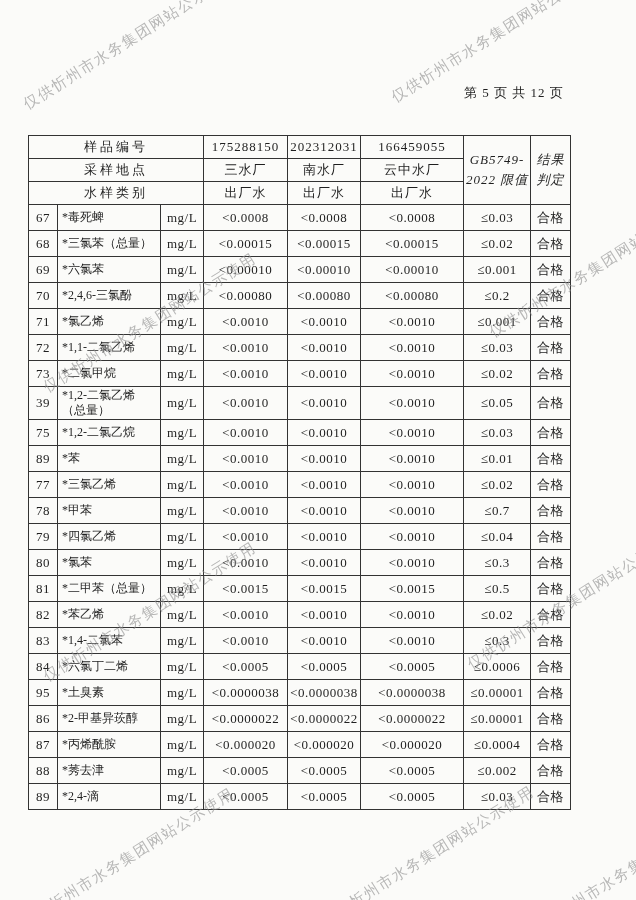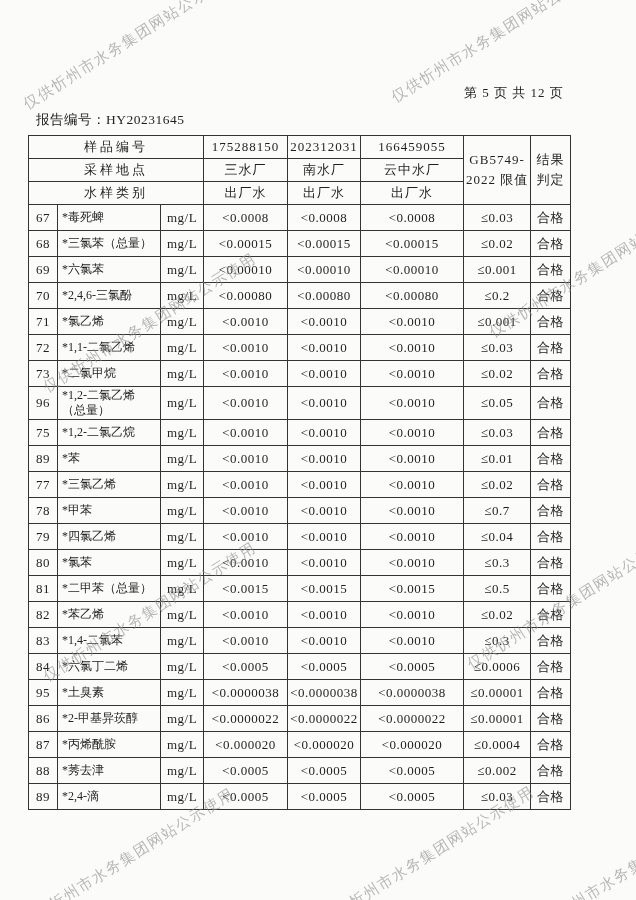--- a/index.html
+++ b/index.html
@@ -52,21 +52,21 @@
     font-weight: normal;
     font-size: 13px;
     text-align: center;
     vertical-align: middle;
     padding: 0;
     overflow: hidden;
   }
   table.report { border: 1.5px solid #2b2b2b; }
   thead th { height: 23px; letter-spacing: 1px; }
   thead .group-label { letter-spacing: 3px; }
-  thead .two-line { line-height: 1.55; letter-spacing: 1px; }
+  thead .two-line { line-height: 1.55; letter-spacing: 1px; font-style: italic; }
   tbody td { height: 26px; letter-spacing: 0.5px; }
   tbody td.name-cell {
     text-align: left;
     padding: 1px 2px 1px 4px;
     font-size: 12px;
     letter-spacing: 0;
     line-height: 1.25;
     word-break: break-all;
   }
   .watermark {
@@ -89,21 +89,20 @@
   <div class="watermark" style="left:130px; top:40px;">仅供忻州市水务集团网站公示使用</div>
   <div class="watermark" style="left:498px; top:33px;">仅供忻州市水务集团网站公示使用</div>
   <div class="watermark" style="left:150px; top:323px;">仅供忻州市水务集团网站公示使用</div>
   <div class="watermark" style="left:596px; top:268px;">仅供忻州市水务集团网站公示使用</div>
   <div class="watermark" style="left:150px; top:612px;">仅供忻州市水务集团网站公示使用</div>
   <div class="watermark" style="left:574px; top:600px;">仅供忻州市水务集团网站公示使用</div>
   <div class="watermark" style="left:128px; top:858px;">仅供忻州市水务集团网站公示使用</div>
   <div class="watermark" style="left:428px; top:856px;">仅供忻州市水务集团网站公示使用</div>
   <div class="watermark" style="left:636px; top:866px;">仅供忻州市水务集团网站公示使用</div>
 
-  <div class="report-no">报告编号：HY20231645</div>
   <div class="page-info">第 5 页 共 12 页</div>
 
   <table class="report">
     <colgroup>
       <col style="width:29px">
         <col style="width:103px">
         <col style="width:43px">
       <col style="width:84px">
         <col style="width:73px">
         <col style="width:103px">
@@ -203,21 +202,21 @@
           <td>73</td>
           <td class="name-cell">*二氯甲烷</td>
           <td>mg/L</td>
           <td>&lt;0.0010</td>
           <td>&lt;0.0010</td>
           <td>&lt;0.0010</td>
           <td>≤0.02</td>
           <td>合格</td>
         </tr>
         <tr>
-          <td>96</td>
+          <td>39</td>
           <td class="name-cell">*1,2-二氯乙烯（总量）</td>
           <td>mg/L</td>
           <td>&lt;0.0010</td>
           <td>&lt;0.0010</td>
           <td>&lt;0.0010</td>
           <td>≤0.05</td>
           <td>合格</td>
         </tr>
         <tr>
           <td>75</td>

